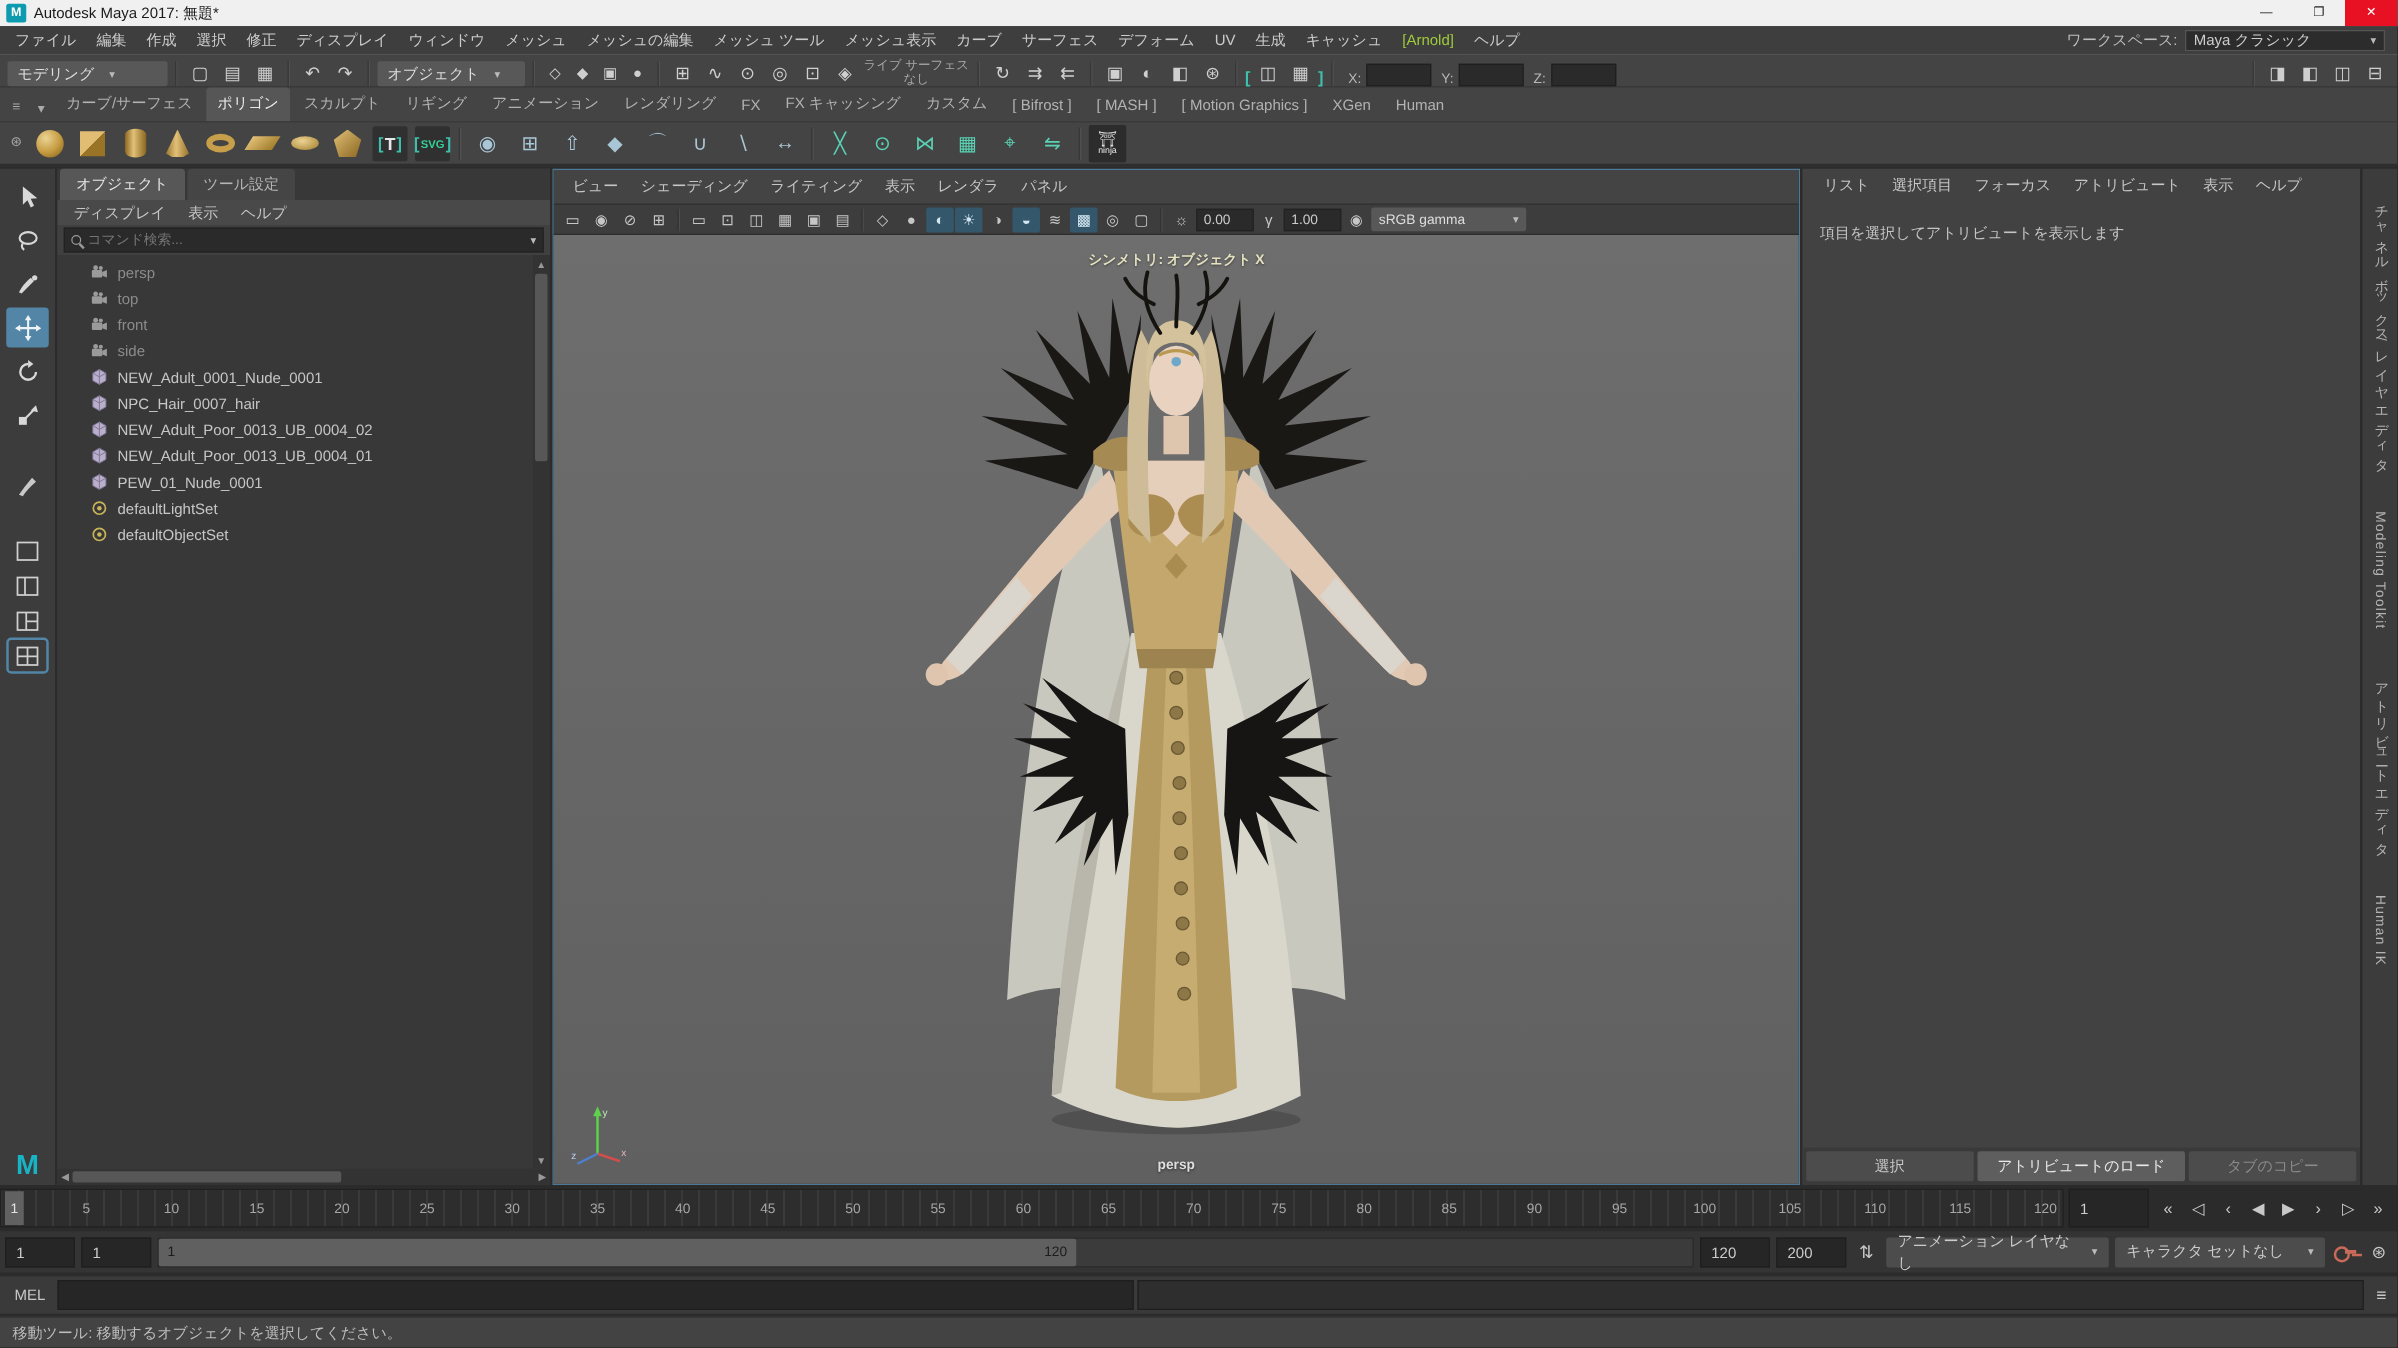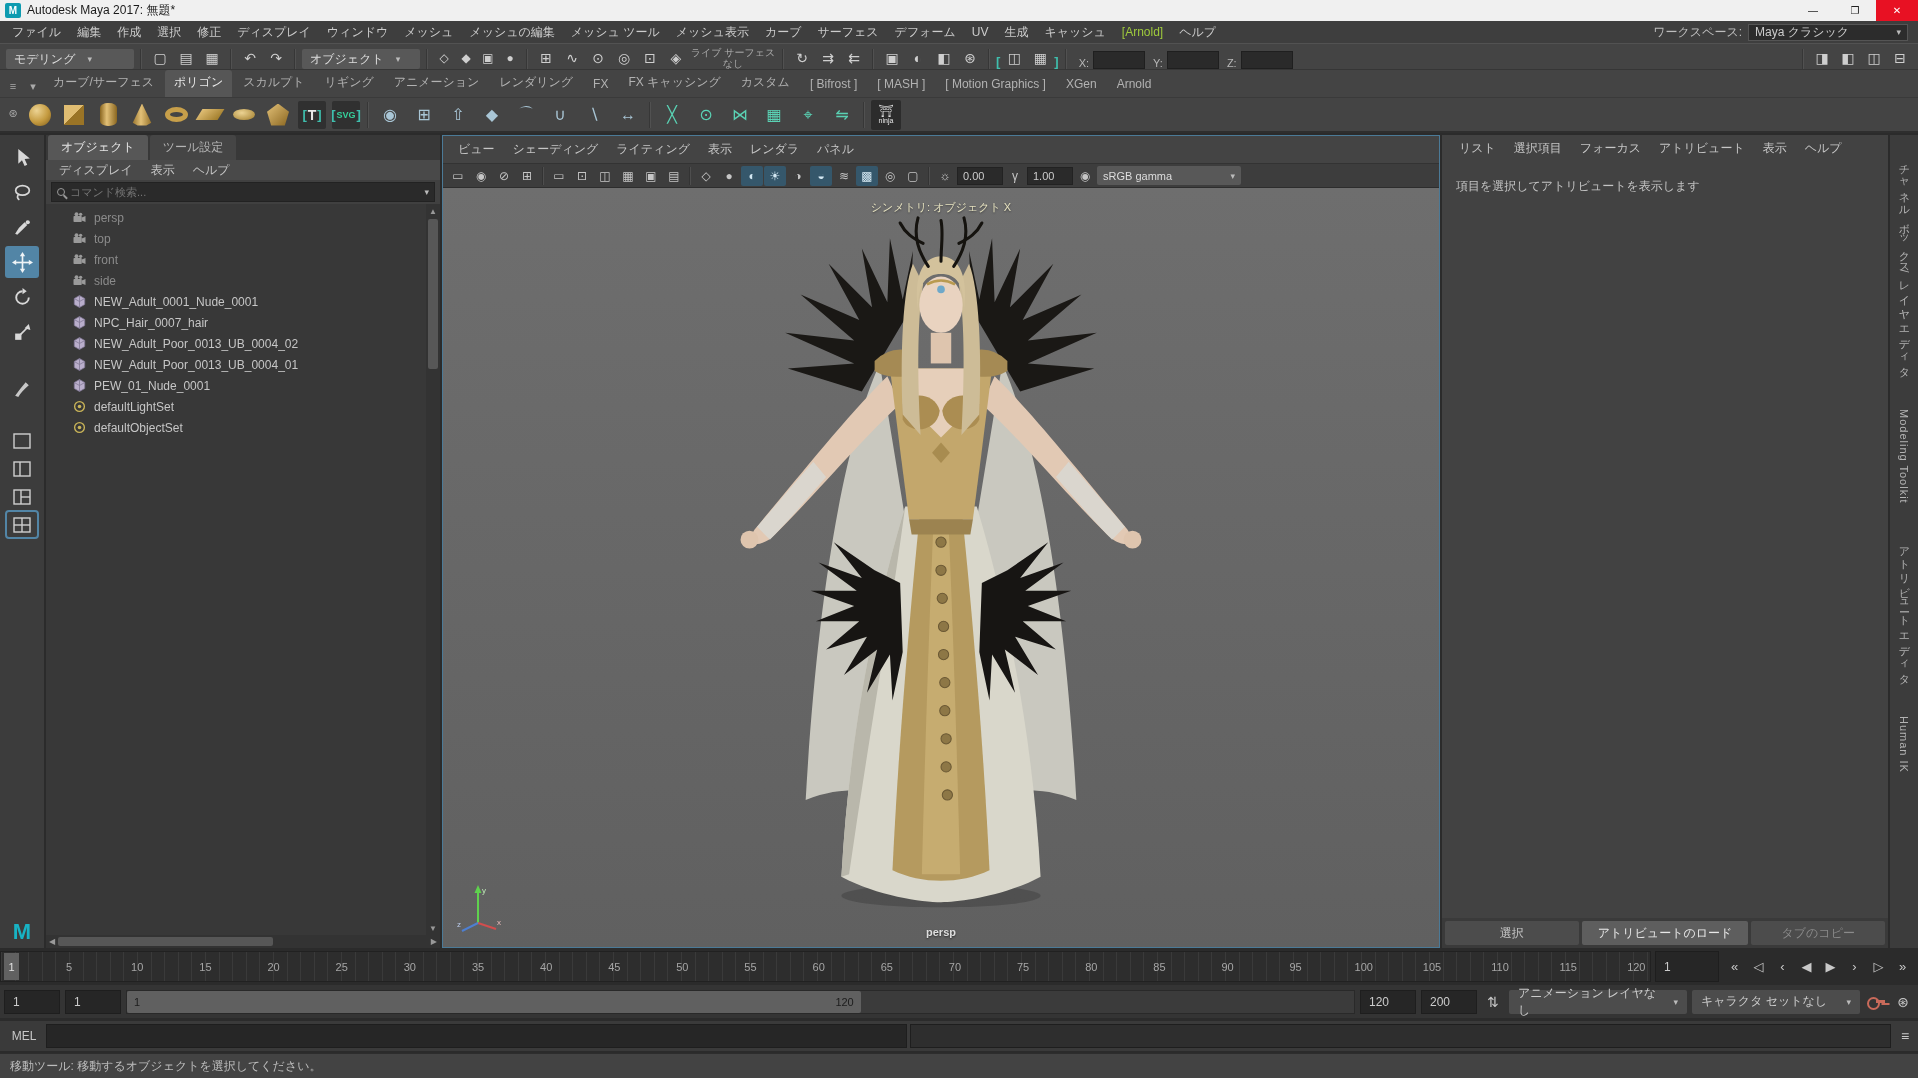--- a/index.html
+++ b/index.html
@@ -100,23 +100,23 @@
 .hthumb{position:absolute;left:0;top:0;height:9px;width:58%;background:#575757;border-radius:2px}
 
 
 .viewport-panel{flex:1;display:flex;flex-direction:column;margin:0 2px;border:1px solid #4b7a97;min-width:0}
 .vp-menubar{height:27px;background:#444;display:flex;align-items:center;padding-left:6px}
 .vp-toolbar{height:25px;background:#3d3d3d;display:flex;align-items:center;padding:0 4px;gap:1px;border-top:1px solid #333;border-bottom:1px solid #2d2d2d}
 .vp-tool{width:22px;height:20px;font-size:12px;display:flex;align-items:center;justify-content:center;color:#c6c6c6;border-radius:2px;flex:0 0 auto}
 .vp-tool.active{background:#35576b;color:#d3e7f2}
 .vp-sep{width:0;height:18px;border-left:1px solid #333;border-right:1px solid #4e4e4e;margin:0 3px}
 .vp-field{width:46px;height:18px;background:#2a2a2a;border:1px solid #222;color:#ccc;font-size:11px;display:flex;align-items:center;padding:0 5px;flex:0 0 auto}
-.vp-dd{width:144px;height:19px;background:#585858;border-radius:2px;font-size:11px;display:flex;align-items:center;justify-content:space-between;padding:0 6px;color:#ddd;flex:0 0 auto}
+.vp-dd{width:124px;height:19px;background:#585858;border-radius:2px;font-size:11px;display:flex;align-items:center;justify-content:space-between;padding:0 6px;color:#ddd;flex:0 0 auto}
 .vp-canvas{flex:1;position:relative;background:linear-gradient(#6e6e6e,#606060);overflow:hidden}
-.sym-overlay{position:absolute;top:12px;left:50%;transform:translateX(-50%);font-size:11px;font-weight:normal;color:#e6e2c0;text-shadow:0 1px 2px rgba(0,0,0,.45)}
+.sym-overlay{position:absolute;top:12px;left:50%;transform:translateX(-50%);font-size:11px;font-weight:bold;color:#e6e2c0;text-shadow:0 1px 2px rgba(0,0,0,.45)}
 .cam-label{position:absolute;bottom:9px;left:50%;transform:translateX(-50%);font-size:11px;font-weight:bold;color:#dedede;text-shadow:0 1px 2px rgba(0,0,0,.55)}
 .char-svg{position:absolute;left:50%;top:12px;transform:translateX(-50%);height:calc(100% - 44px)}
 .axis-gizmo{position:absolute;left:12px;bottom:12px;width:48px;height:54px}
 
 
 .attr-editor{width:446px;background:#424242;display:flex;flex-direction:column;margin-left:0;flex:0 0 auto}
 .ae-menubar{height:27px;display:flex;align-items:center;padding-left:8px}
 .ae-body{flex:1;padding:16px 14px;font-size:12px;color:#c4c4c4}
 .ae-buttons{height:30px;display:flex;align-items:stretch;gap:3px;padding:3px;background:#3a3a3a}
 .ae-btn{flex:1;background:#4c4c4c;border-radius:2px;display:flex;align-items:center;justify-content:center;font-size:12px;color:#c8c8c8;white-space:nowrap}
@@ -339,21 +339,21 @@
     <span class="shelf-tab">リギング</span>
     <span class="shelf-tab">アニメーション</span>
     <span class="shelf-tab">レンダリング</span>
     <span class="shelf-tab">FX</span>
     <span class="shelf-tab">FX キャッシング</span>
     <span class="shelf-tab">カスタム</span>
     <span class="shelf-tab">[ Bifrost ]</span>
     <span class="shelf-tab">[ MASH ]</span>
     <span class="shelf-tab">[ Motion Graphics ]</span>
     <span class="shelf-tab">XGen</span>
-    <span class="shelf-tab">Arnold</span>
+    <span class="shelf-tab">Human</span>
   </div>
 
   <div class="shelf">
     <span class="shelf-mini">⊛</span>
     <span class="shelf-icon">
         <span class="g-sphere"></span>
       </span>
     <span class="shelf-icon">
         <span class="g-cube"></span>
       </span>

